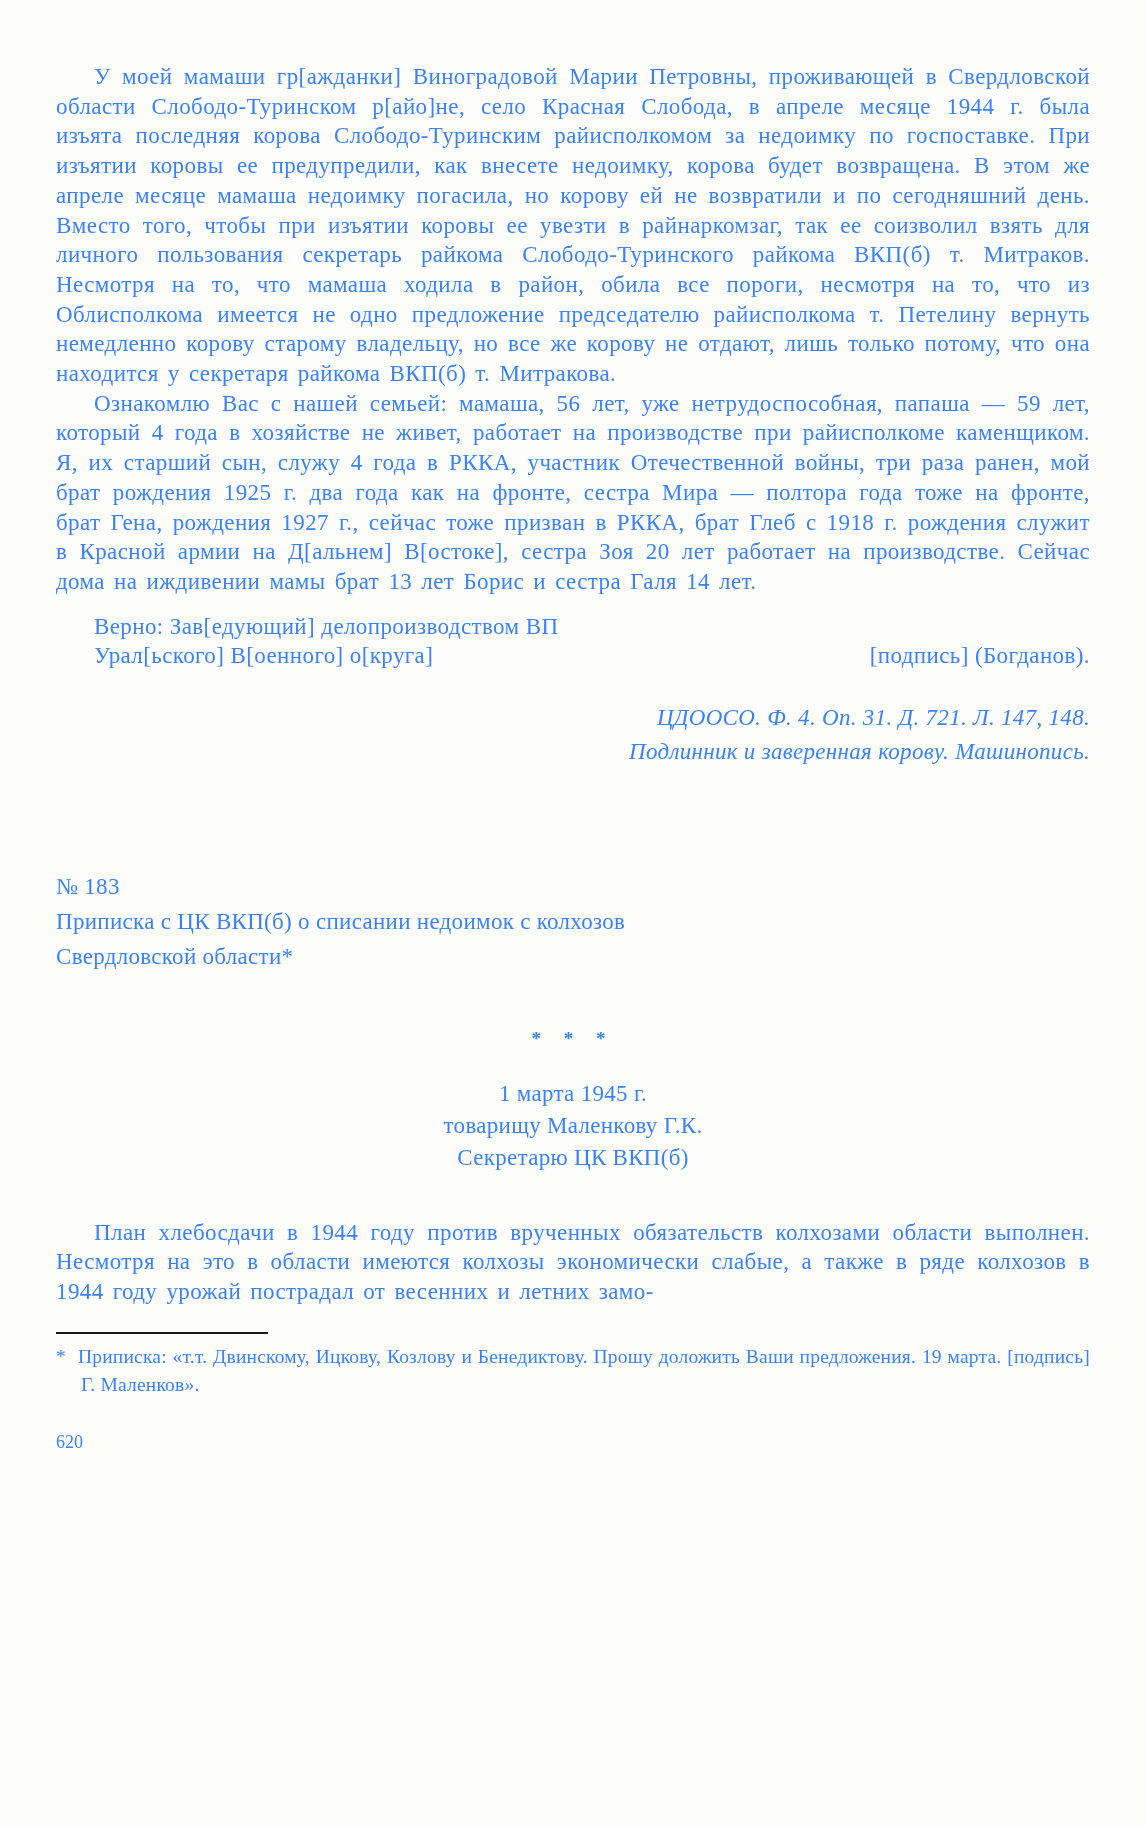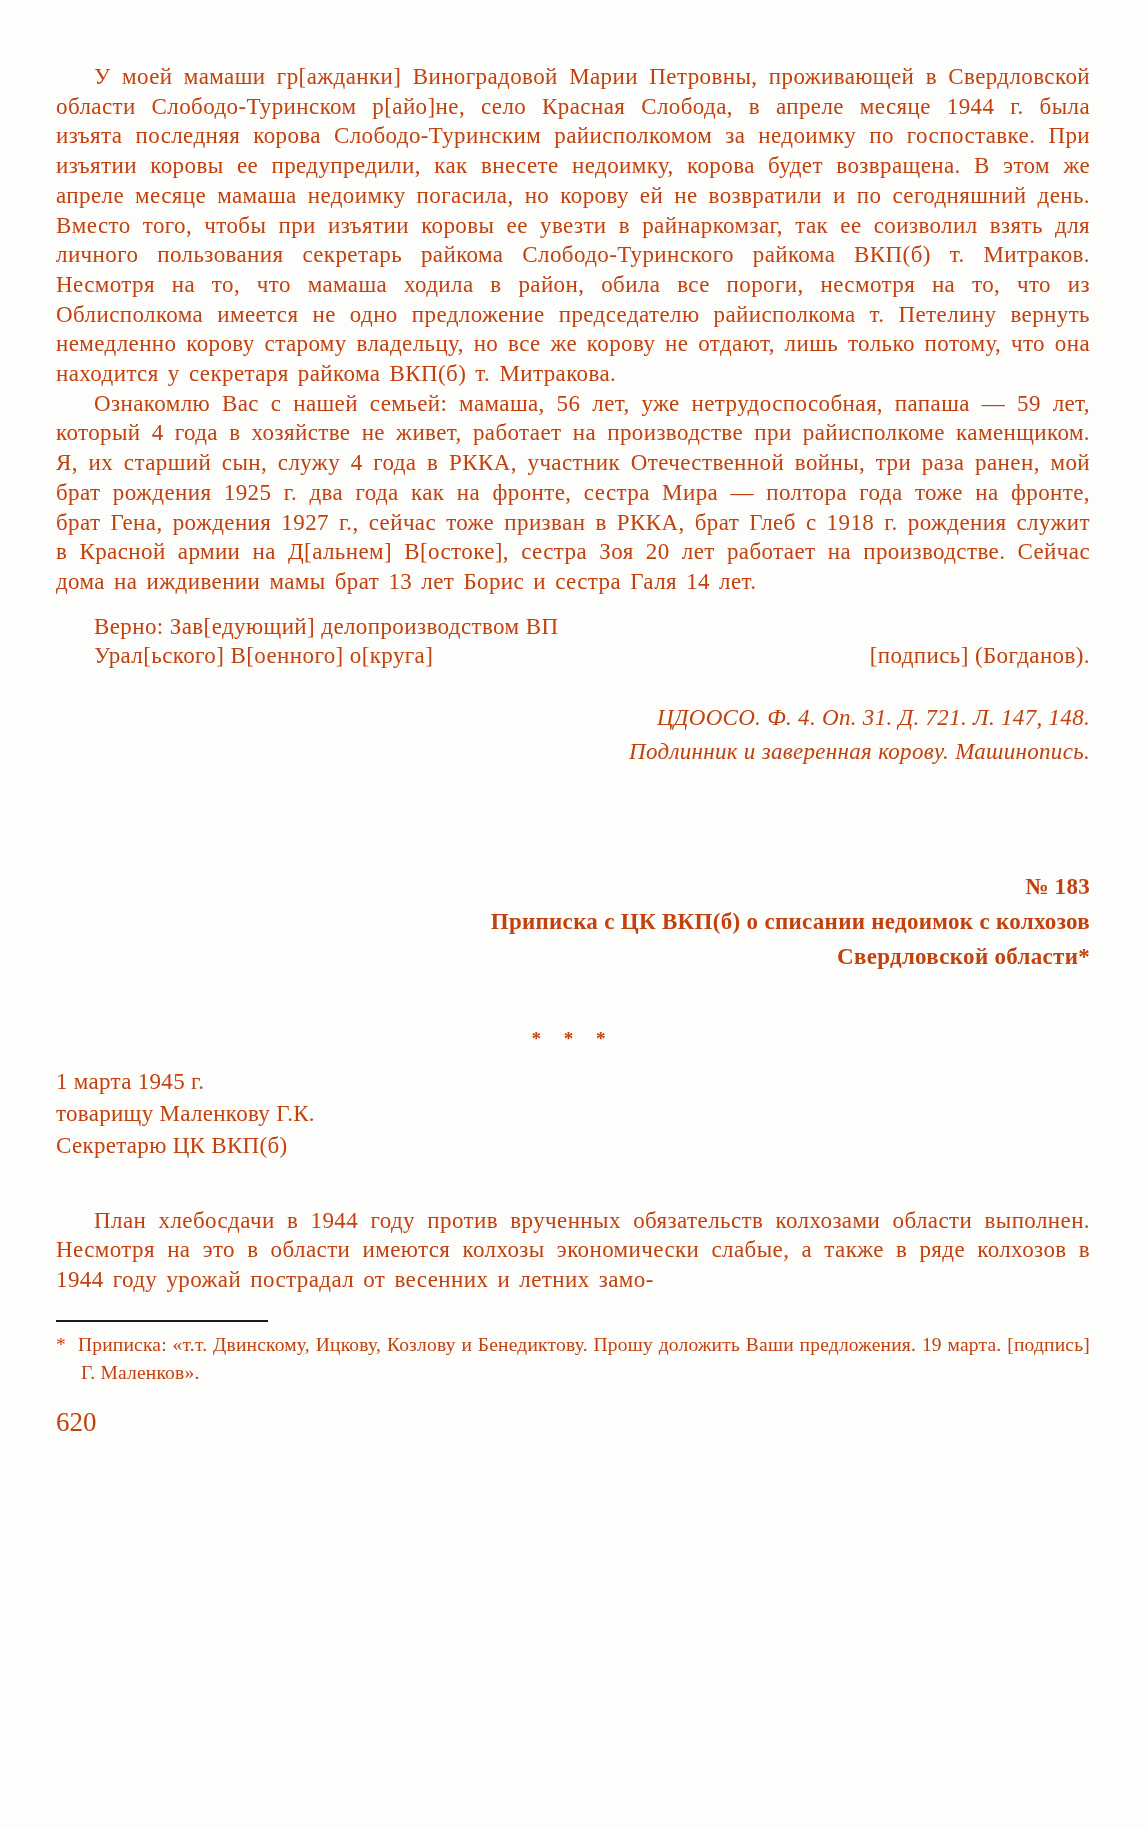--- a/index.html
+++ b/index.html
@@ -2,21 +2,21 @@
 <html><head>
 <meta charset="utf-8">
 <style>
   html, body { margin: 0; padding: 0; background: #ffffff; }
 
   .page {
     position: relative;
     width: 1146px;
     height: 1828px;
     background: #fdfdfb;
-    color: #c2410c;
+    color: #3b82f6;
     font-family: "Liberation Serif", "DejaVu Serif", serif;
     font-size: 23px;
     line-height: 29.7px;
     padding: 62px 56px 0 56px;
     box-sizing: border-box;
     overflow: hidden;
   }
 
   p { margin: 0; }
 
@@ -41,37 +41,37 @@
   .archive {
     margin-top: 30px;
     text-align: right;
     font-style: italic;
     line-height: 34px;
     letter-spacing: 0.3px;
   }
 
   .doc-heading {
     margin-top: 100px;
-    text-align: right;
-    font-weight: bold;
+    text-align: left;
+    font-weight: normal;
     line-height: 35px;
     letter-spacing: 0.3px;
   }
 
   .separator {
     margin-top: 50px;
     text-align: center;
     font-weight: bold;
     font-size: 19px;
     letter-spacing: 9px;
   }
 
   .date-block {
-    margin-top: 12px;
-    text-align: left;
+    margin-top: 24px;
+    text-align: center;
     line-height: 32px;
     letter-spacing: 0.3px;
   }
 
   .doc-body { margin-top: 44px; }
 
   .footnote {
     margin-top: 25px;
     font-size: 19.5px;
     line-height: 28.5px;
@@ -84,22 +84,22 @@
   }
   .footnote-text {
     padding-left: 25px;
     text-indent: -25px;
     text-align: justify;
     letter-spacing: 0.2px;
   }
   .footnote-marker { padding-right: 12px; }
 
   .page-number {
-    margin-top: 20px;
-    font-size: 27px;
+    margin-top: 28px;
+    font-size: 18px;
   }
 </style>
 </head>
 <body>
 
 <div class="page">
 
   <p class="body-para">У моей мамаши гр[ажданки] Виноградовой Марии Петровны, проживающей в Свердловской области Слободо-Туринском р[айо]не, село Красная Слобода, в апреле месяце 1944 г. была изъята последняя корова Слободо-Туринским райисполкомом за недоимку по госпоставке. При изъятии коровы ее предупредили, как внесете недоимку, корова будет возвращена. В этом же апреле месяце мамаша недоимку погасила, но корову ей не возвратили и по сегодняшний день. Вместо того, чтобы при изъятии коровы ее увезти в райнаркомзаг, так ее соизволил взять для личного пользования секретарь райкома Слободо-Туринского райкома ВКП(б) т. Митраков. Несмотря на то, что мамаша ходила в район, обила все пороги, несмотря на то, что из Облисполкома имеется не одно предложение председателю райисполкома т. Петелину вернуть немедленно корову старому владельцу, но все же корову не отдают, лишь только потому, что она находится у секретаря райкома ВКП(б) т. Митракова.</p>
   <p class="body-para">Ознакомлю Вас с нашей семьей: мамаша, 56 лет, уже нетрудоспособная, папаша — 59 лет, который 4 года в хозяйстве не живет, работает на производстве при райисполкоме каменщиком. Я, их старший сын, служу 4 года в РККА, участник Отечественной войны, три раза ранен, мой брат рождения 1925 г. два года как на фронте, сестра Мира — полтора года тоже на фронте, брат Гена, рождения 1927 г., сейчас тоже призван в РККА, брат Глеб с 1918 г. рождения служит в Красной армии на Д[альнем] В[остоке], сестра Зоя 20 лет работает на производстве. Сейчас дома на иждивении мамы брат 13 лет Борис и сестра Галя 14 лет.</p>
 

